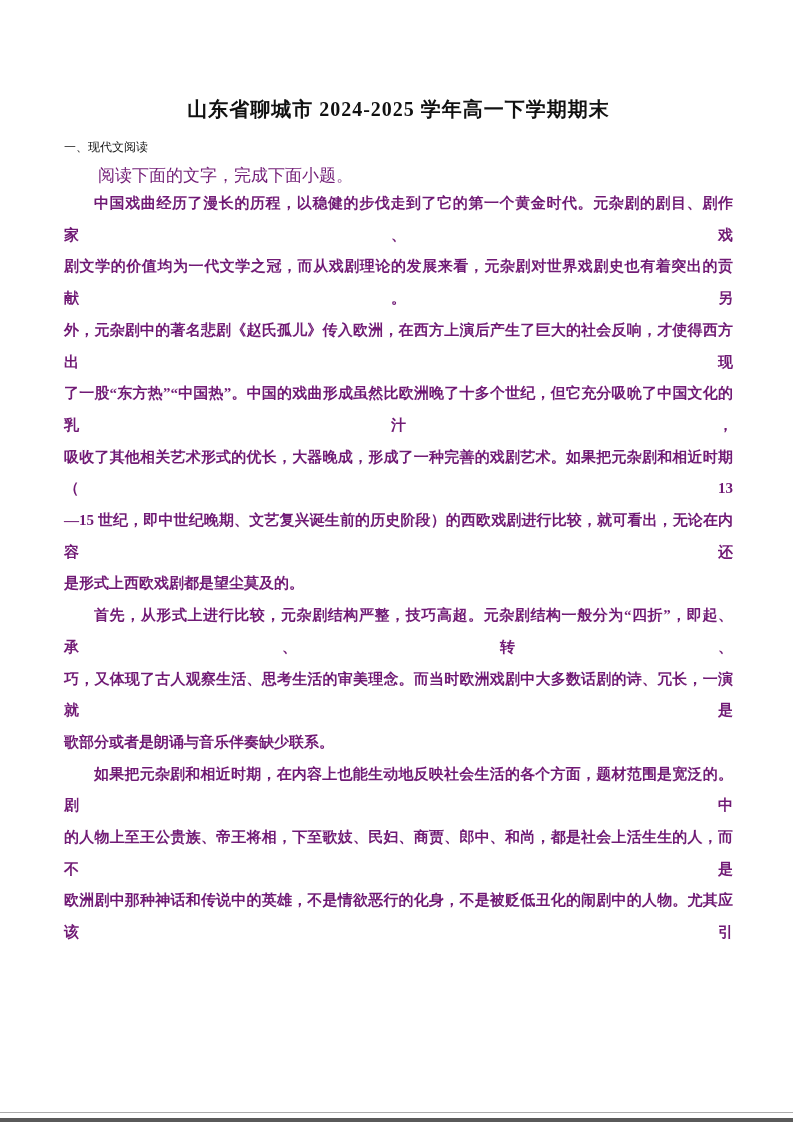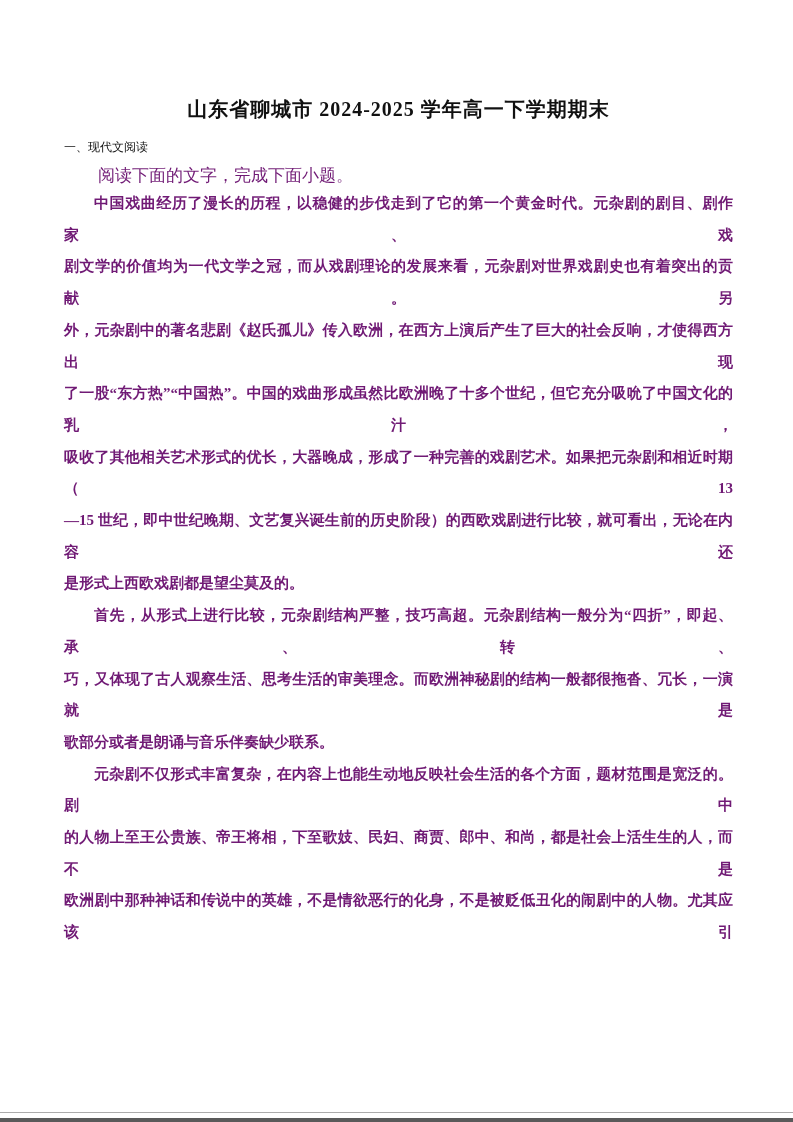--- a/index.html
+++ b/index.html
@@ -97,22 +97,22 @@
     <div class="instruction">阅读下面的文字，完成下面小题。</div>
     <div class="body-text">
         <div class="line first">中国戏曲经历了漫长的历程，以稳健的步伐走到了它的第一个黄金时代。元杂剧的剧目、剧作家、戏</div>
         <div class="line">剧文学的价值均为一代文学之冠，而从戏剧理论的发展来看，元杂剧对世界戏剧史也有着突出的贡献。另</div>
         <div class="line">外，元杂剧中的著名悲剧《赵氏孤儿》传入欧洲，在西方上演后产生了巨大的社会反响，才使得西方出现</div>
         <div class="line">了一股“东方热”“中国热”。中国的戏曲形成虽然比欧洲晚了十多个世纪，但它充分吸吮了中国文化的乳汁，</div>
         <div class="line">吸收了其他相关艺术形式的优长，大器晚成，形成了一种完善的戏剧艺术。如果把元杂剧和相近时期（13</div>
         <div class="line">—15 世纪，即中世纪晚期、文艺复兴诞生前的历史阶段）的西欧戏剧进行比较，就可看出，无论在内容还</div>
         <div class="line last-open">是形式上西欧戏剧都是望尘莫及的。</div>
         <div class="line first">首先，从形式上进行比较，元杂剧结构严整，技巧高超。元杂剧结构一般分为“四折”，即起、承、转、</div>
-        <div class="line">巧，又体现了古人观察生活、思考生活的审美理念。而欧洲神秘剧的结构一般都很拖沓、冗长，一演就是</div>
+        <div class="line">巧，又体现了古人观察生活、思考生活的审美理念。而当时欧洲戏剧中大多数话剧的诗、冗长，一演就是</div>
         <div class="line last-open">歌部分或者是朗诵与音乐伴奏缺少联系。</div>
-        <div class="line first">元杂剧不仅形式丰富复杂，在内容上也能生动地反映社会生活的各个方面，题材范围是宽泛的。剧中</div>
+        <div class="line first">如果把元杂剧和相近时期，在内容上也能生动地反映社会生活的各个方面，题材范围是宽泛的。剧中</div>
         <div class="line">的人物上至王公贵族、帝王将相，下至歌妓、民妇、商贾、郎中、和尚，都是社会上活生生的人，而不是</div>
         <div class="line">欧洲剧中那种神话和传说中的英雄，不是情欲恶行的化身，不是被贬低丑化的闹剧中的人物。尤其应该引</div>
       </div>
   </div>
   <div class="bottom-divider"></div>
   <div class="bottom-page-edge"></div>
 </div>
 
 </body></html>

